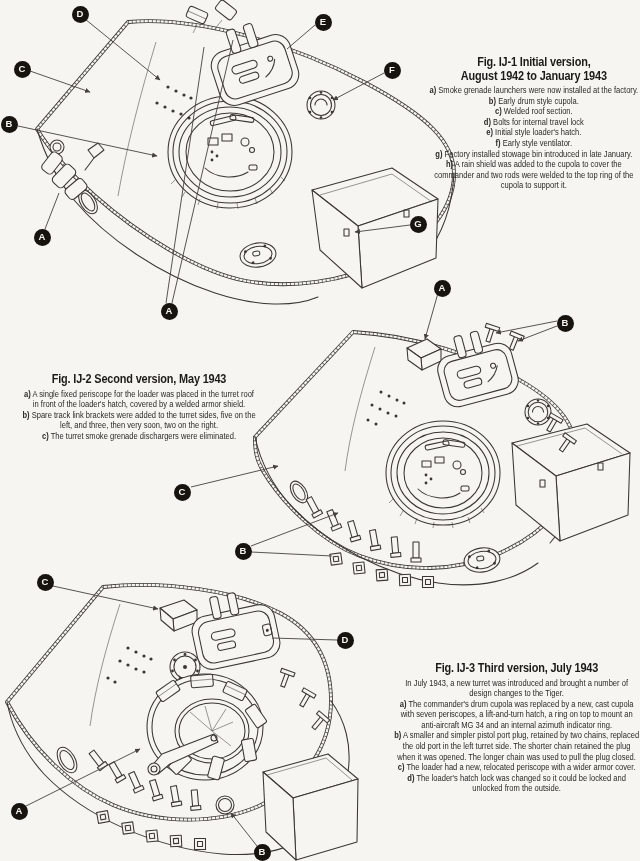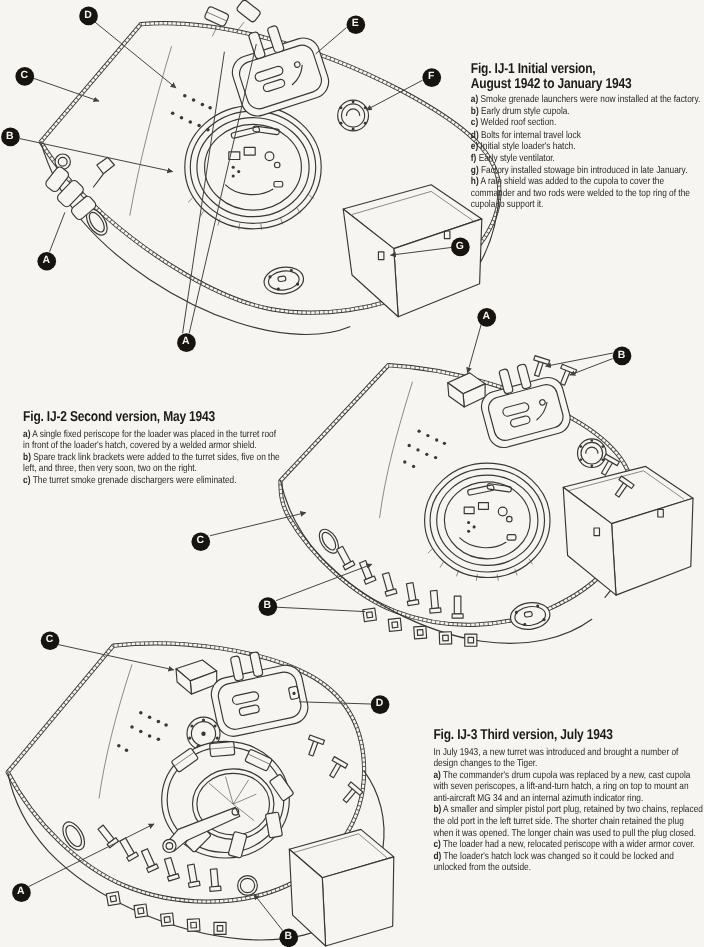--- a/index.html
+++ b/index.html
@@ -19,21 +19,21 @@
   .ldr{stroke:#45423e;stroke-width:.9;fill:none}
   .dot{fill:#3a3733;stroke:none}
   
   .callout{
     position:absolute;width:17px;height:17px;border-radius:50%;
     background:#17140f;color:#f6f5f2;font-weight:bold;font-size:9.5px;
     display:flex;align-items:center;justify-content:center;line-height:1;
     letter-spacing:0;user-select:none;
   }
   
-  .textblock{position:absolute;}
+  .textblock{position:absolute;text-align:center;}
   .condense{transform:scaleX(.84);transform-origin:0 0;}
   .fig-title{font-weight:bold;font-size:13px;line-height:13.5px;color:#1d1b18;letter-spacing:-.2px;margin:0 0 3px 0;}
   .fig-body{font-size:9px;line-height:10.6px;color:#2b2926;}
   .fig-body p{margin:0;}
   .fig-body b{font-weight:bold;}
 </style>
 </head>
 <body>
 
 <div class="page">

